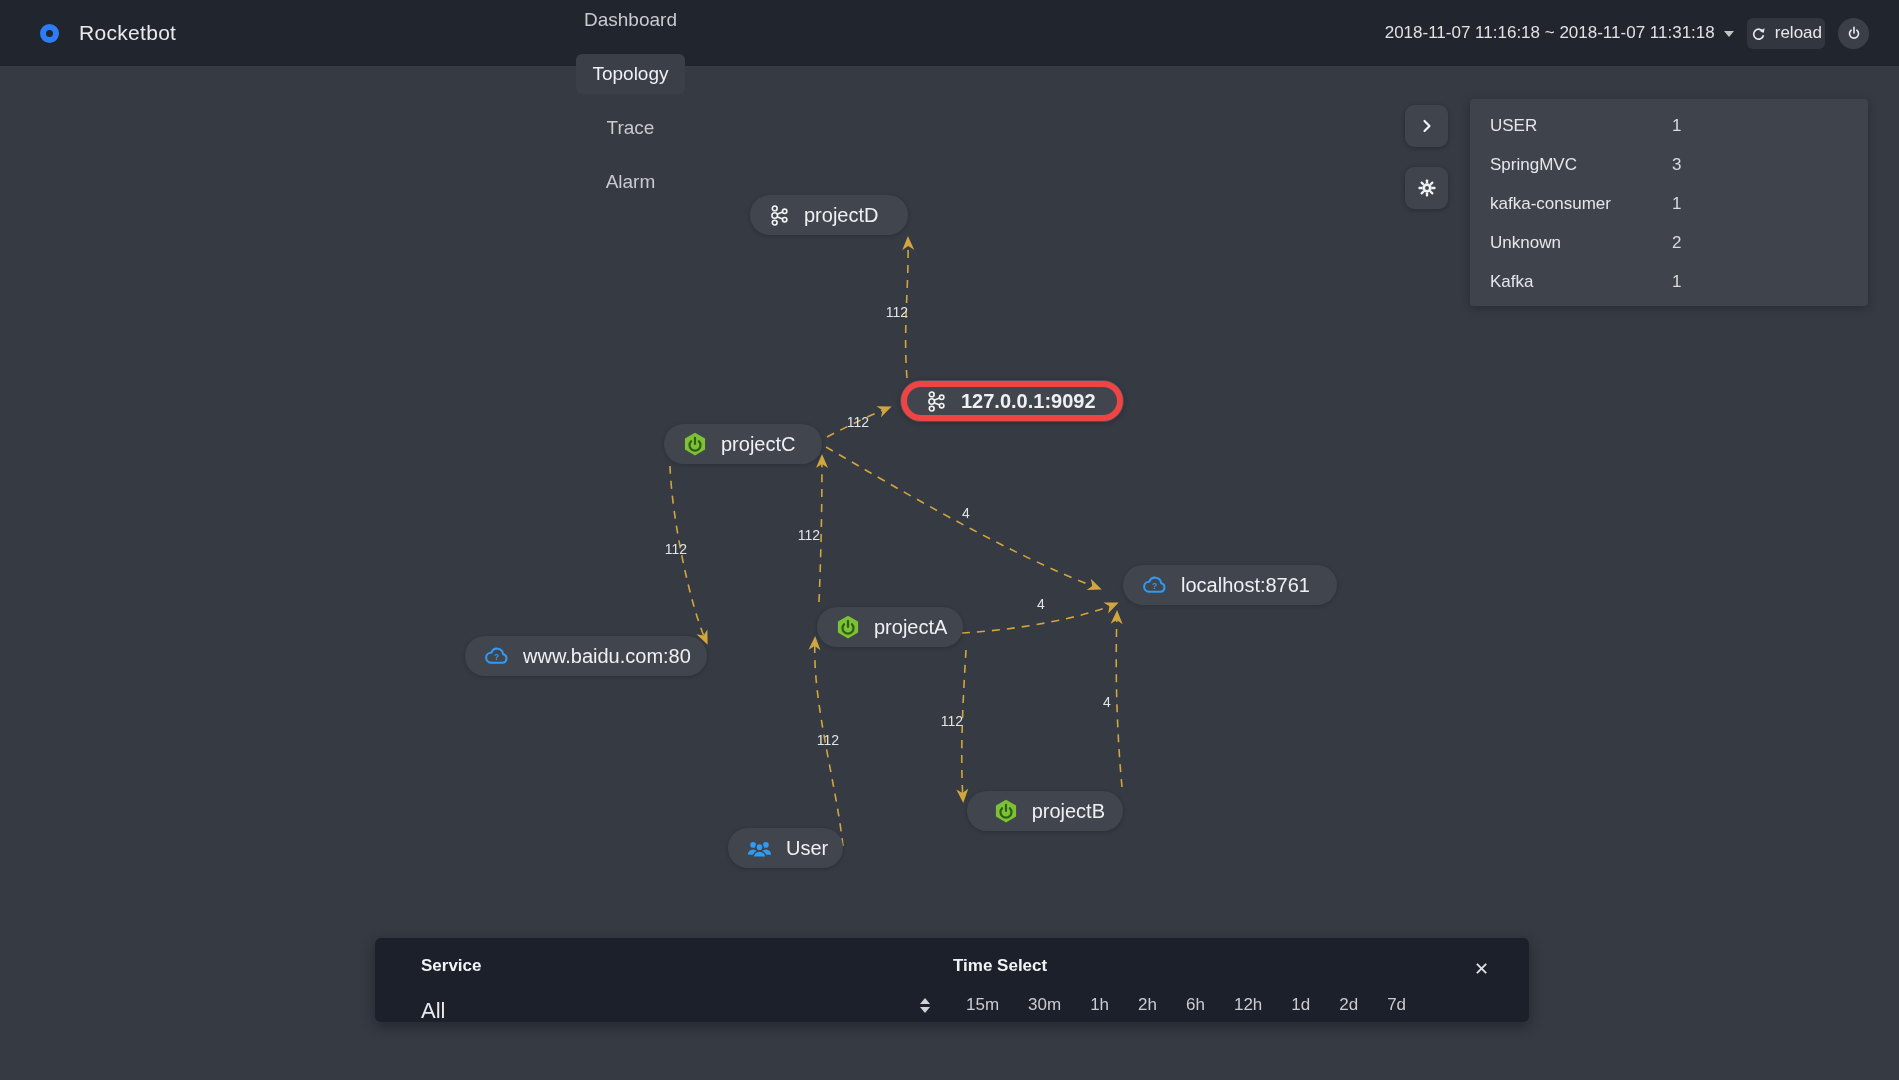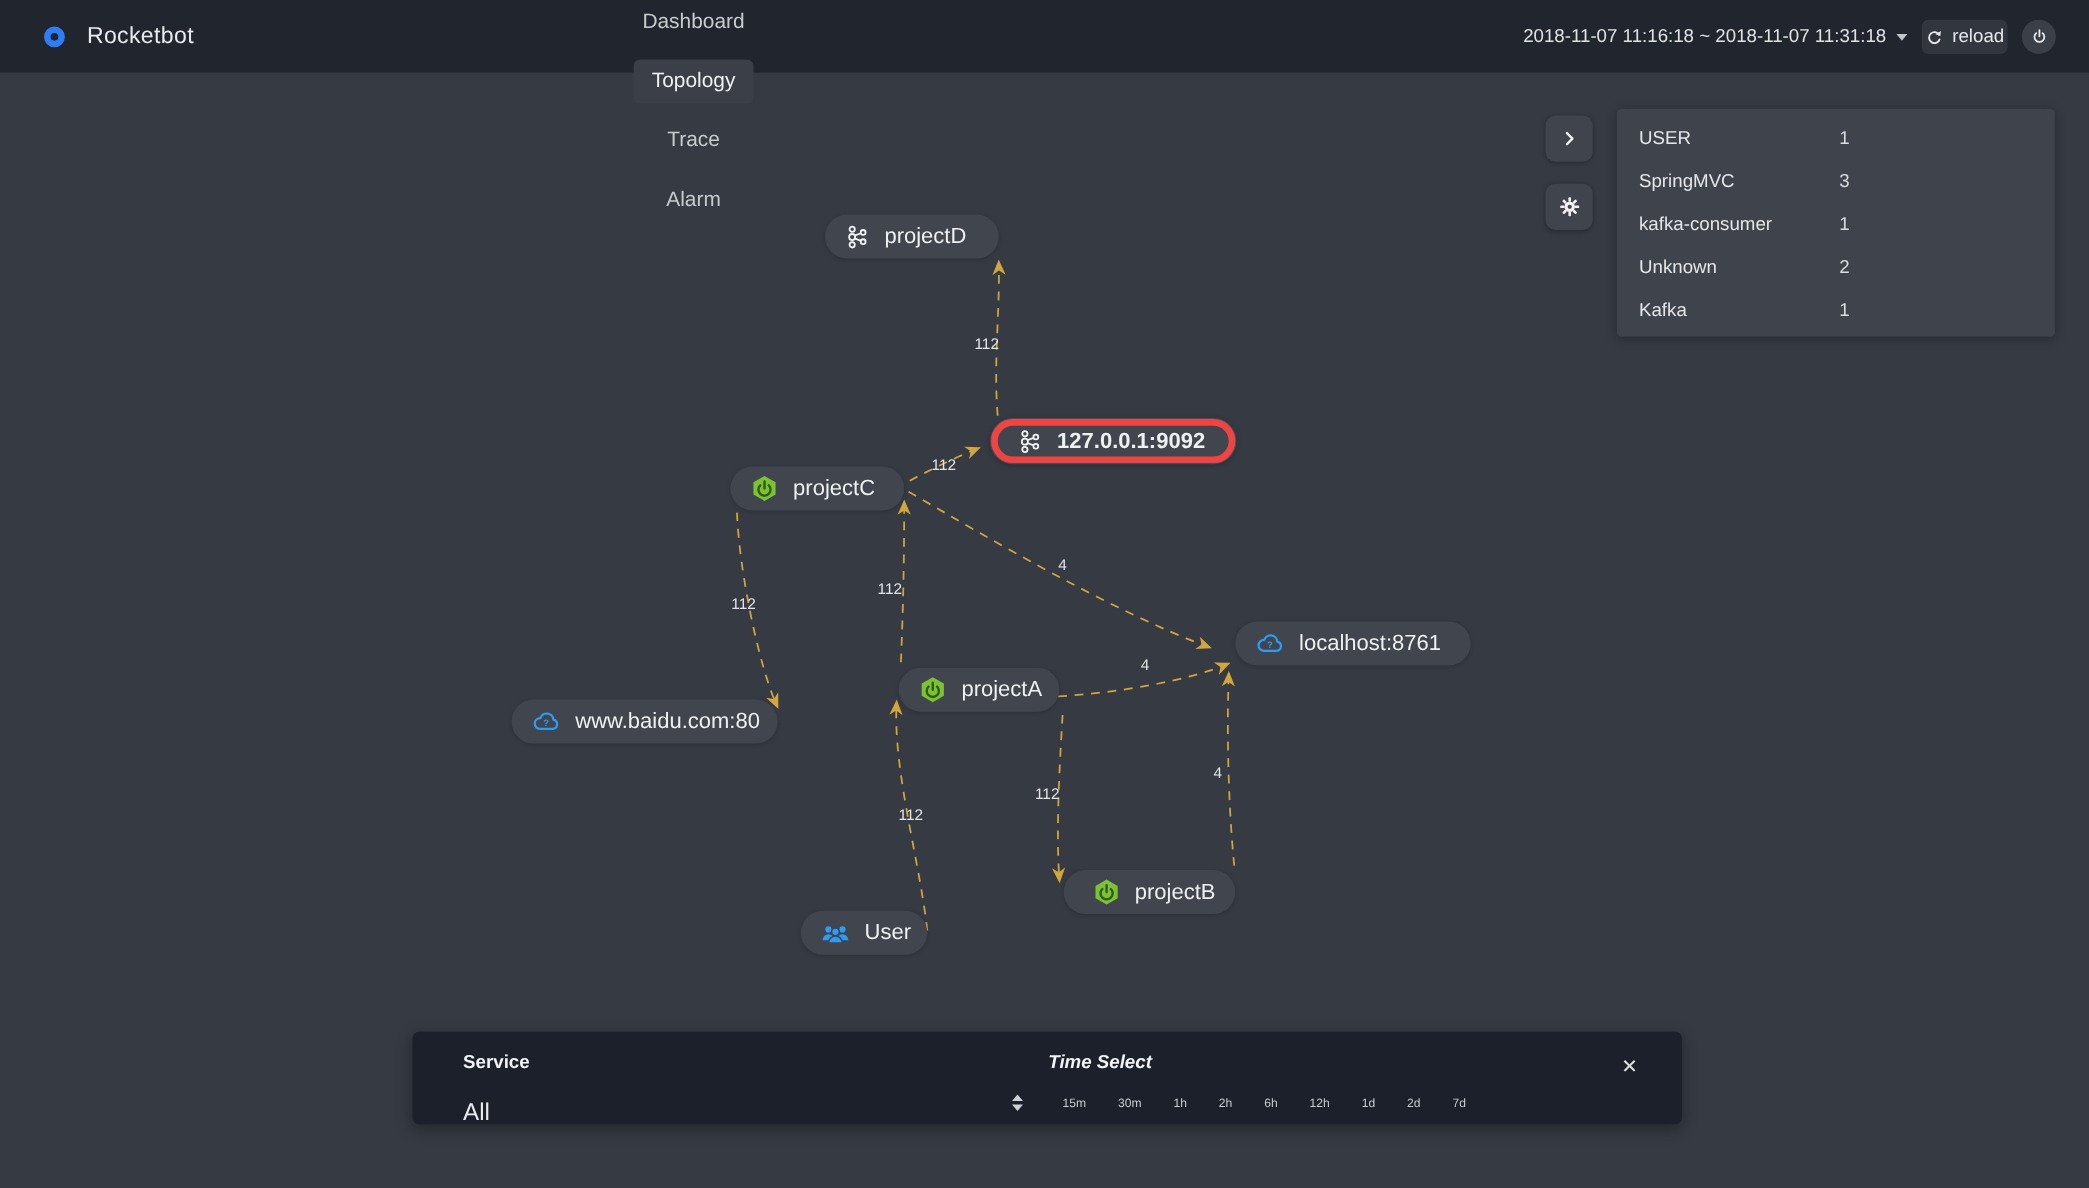--- a/index.html
+++ b/index.html
@@ -75,32 +75,32 @@
   
   .bottom-panel {
     position:absolute; left:375px; top:938px; width:1154px; height:84px;
     background:#1b202b; border-radius:6px; z-index:25;
     box-shadow:0 4px 14px rgba(0,0,0,.35);
   }
   .bp-col-service { position:absolute; left:46px; top:18px; }
   .bp-title { font-size:17px; font-weight:bold; color:#f2f3f5; }
   .bp-service-value { margin-top:22px; font-size:22px; color:#e8eaec; cursor:pointer; }
   .bp-col-time { position:absolute; left:545px; top:18px; }
-  .bp-col-time .bp-title { margin-left:33px;font-style:italic; }
+  .bp-col-time .bp-title { margin-left:33px; }
   .bp-time-row { display:flex; align-items:center; gap:29px; margin-top:19px; }
   .sort-icon { display:flex; flex-direction:column; gap:3px; margin-right:7px; cursor:pointer; }
   .sort-icon .up {
     width:0; height:0; border-left:5px solid transparent; border-right:5px solid transparent;
     border-bottom:6px solid #cfd2d5;
   }
   .sort-icon .down {
     width:0; height:0; border-left:5px solid transparent; border-right:5px solid transparent;
     border-top:6px solid #cfd2d5;
   }
-  .time-opt { font-size:11px; color:#c9ccd0; cursor:pointer; }
+  .time-opt { font-size:17px; color:#c9ccd0; cursor:pointer; }
   .bp-close { position:absolute; right:40px; top:20px; font-size:18px; color:#dfe0e2; cursor:pointer; }
 </style>
 </head>
 <body>
 
 <div class="nav">
   <div class="brand">
     <div class="logo-ring"></div>
     <span class="brand-name">Rocketbot</span>
   </div>

